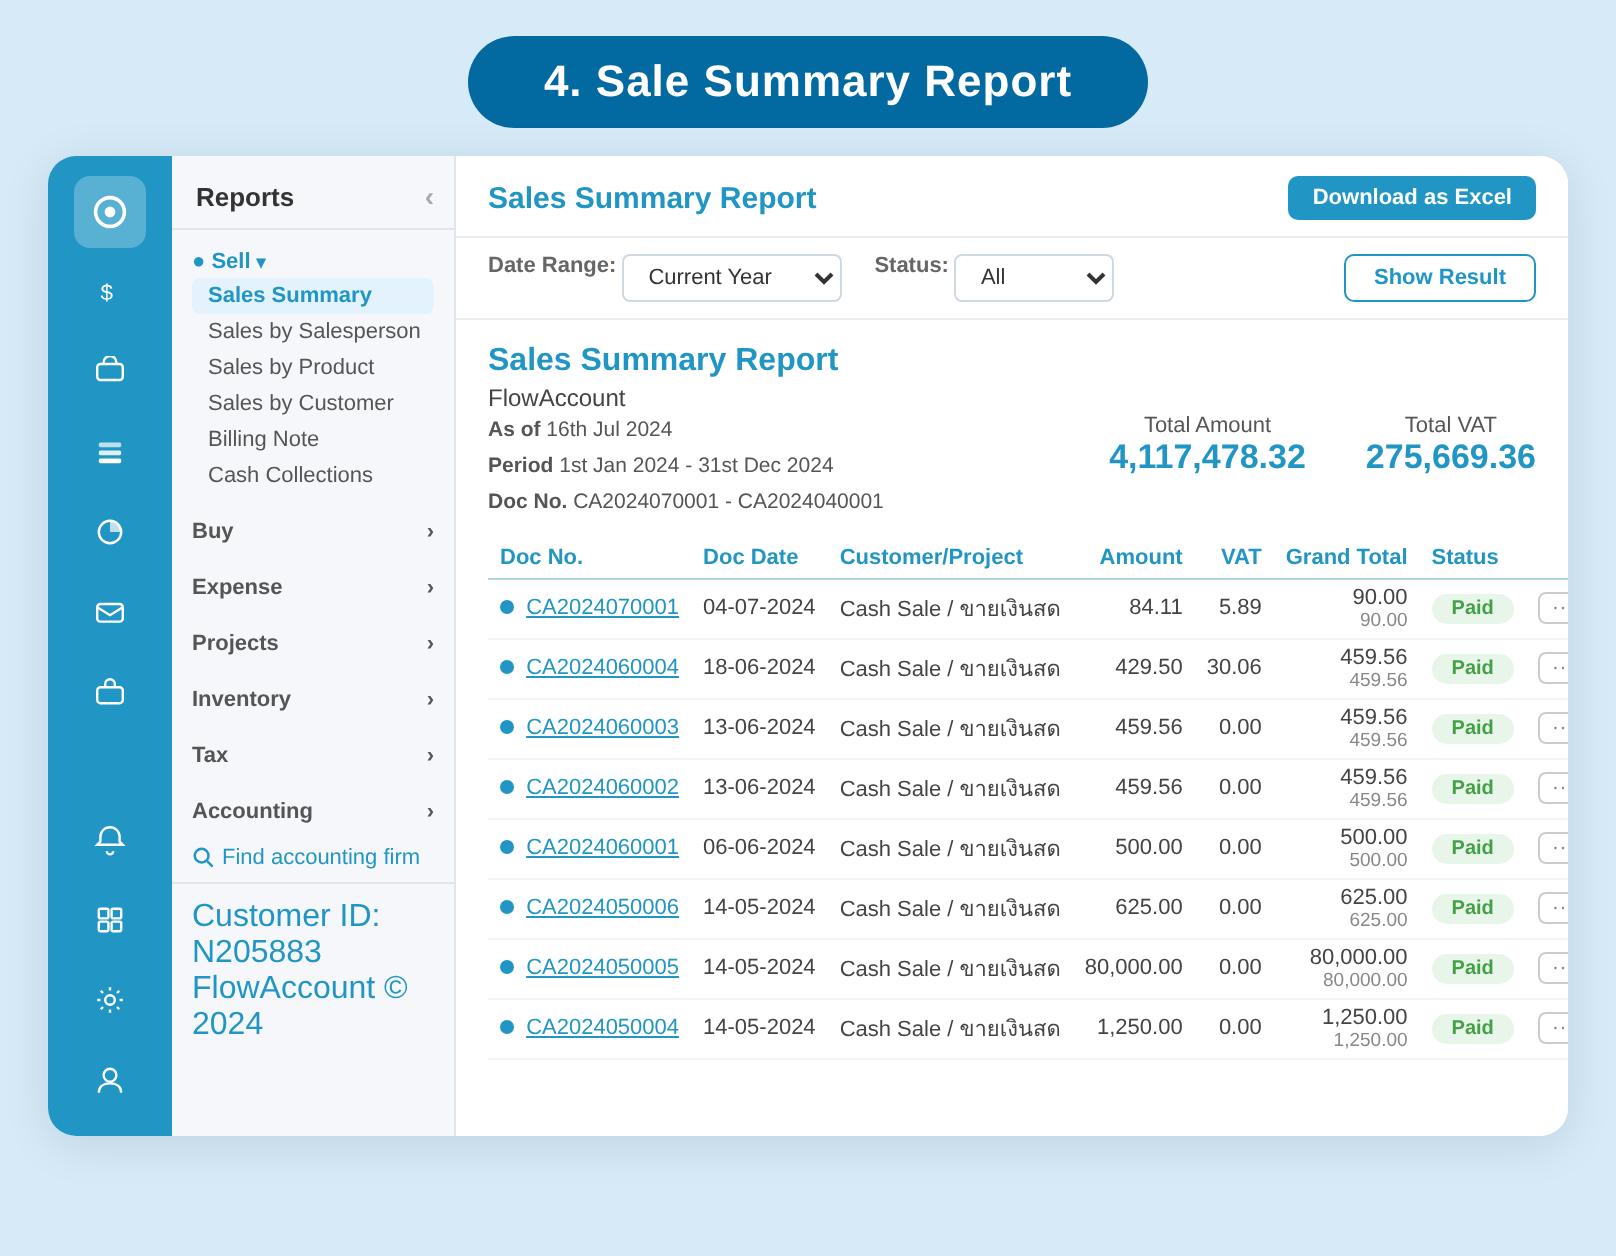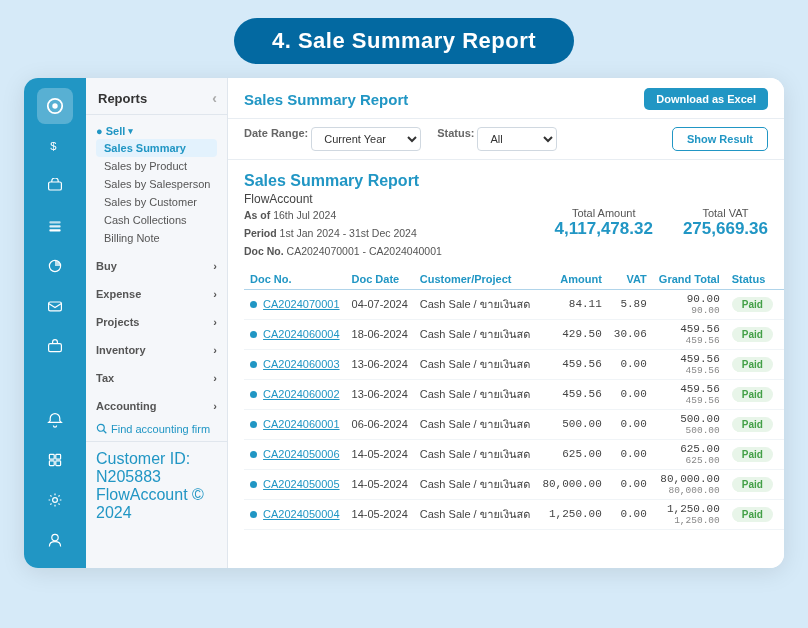--- a/index.html
+++ b/index.html
@@ -273,21 +273,21 @@
       white-space: nowrap;
     }
     .report-table th.right { text-align: right; }
     .report-table td {
       padding: 3px 6px;
       color: #444;
       border-bottom: 1px solid #f0f4f7;
       white-space: nowrap;
       vertical-align: middle;
     }
-    .report-table td.right { text-align: right; font-family: Liberation Mono, monospace; }
+    .report-table td.right { text-align: right; }
     .doc-link {
       color: #2196c4;
       text-decoration: underline;
       cursor: pointer;
     }
     .dot {
       width: 7px;
       height: 7px;
       border-radius: 50%;
       background: #2196c4;
@@ -408,25 +408,25 @@
     <div class="nav-header">
       <span>Reports</span>
       <span style="color:#aaa;font-size:14px;">‹</span>
     </div>
     <div class="nav-section">
       <div class="nav-section-title">
         <span>● Sell</span>
         <span style="font-size:9px;">▾</span>
       </div>
       <div class="nav-item active">Sales Summary</div>
+      <div class="nav-item">Sales by Salesperson</div>
       <div class="nav-item">Sales by Product</div>
-      <div class="nav-item">Sales by Salesperson</div>
       <div class="nav-item">Sales by Customer</div>
+      <div class="nav-item">Billing Note</div>
       <div class="nav-item">Cash Collections</div>
-      <div class="nav-item">Billing Note</div>
     </div>
     <div class="nav-section">
       <div class="nav-section-link">
         <span>Buy</span>
         <span>›</span>
       </div>
     </div>
     <div class="nav-section">
       <div class="nav-section-link">
         <span>Expense</span>

